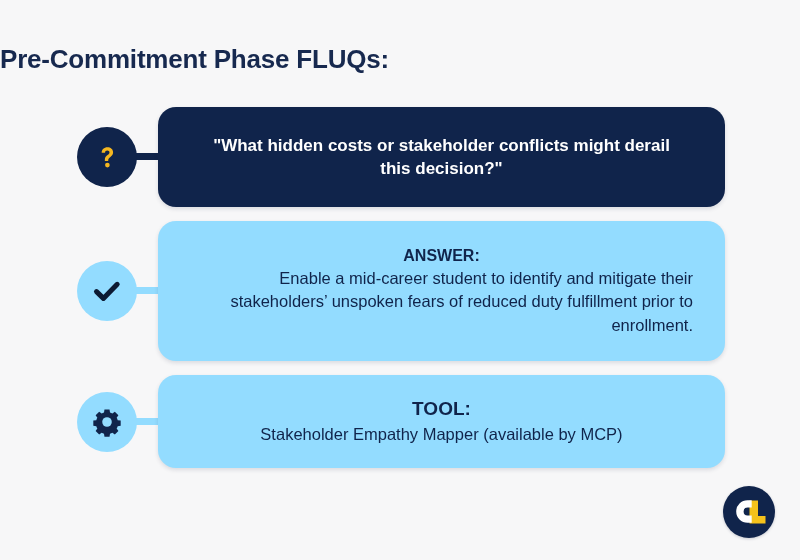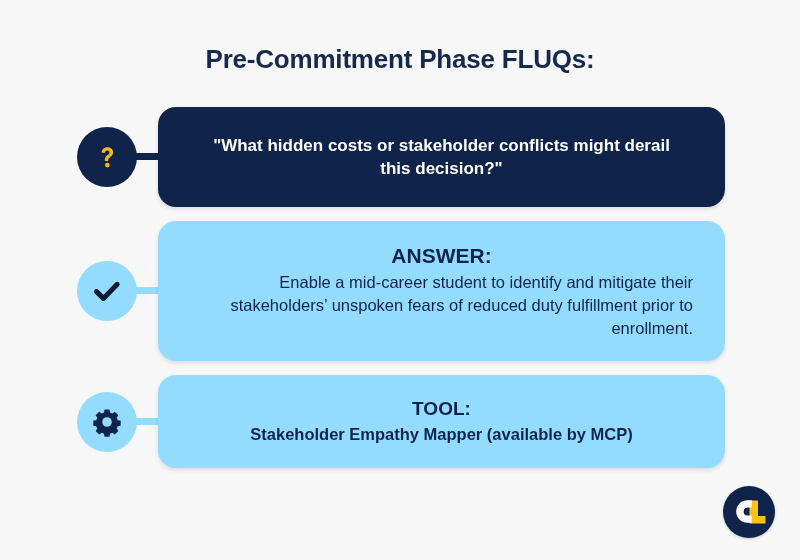--- a/index.html
+++ b/index.html
@@ -19,21 +19,20 @@
     position: absolute;
     inset: 0;
   }
 
   
   .page-title {
     position: absolute;
     left: 0;
     top: 44px;
     width: 800px;
-    text-align: center;
     font-size: 26px;
     font-weight: bold;
     color: #17294f;
     letter-spacing: -0.2px;
   }
 
   
   .row {
     position: absolute;
     left: 0;
@@ -103,21 +102,21 @@
   }
 
   .card-answer {
     top: 0;
     height: 140px;
     background: #93dcff;
     color: #10244b;
     padding: 10px 32px;
   }
   .card-answer .card-heading {
-    font-size: 21px;
+    font-size: 16px;
     font-weight: bold;
     line-height: 1.4;
   }
   .card-answer .card-body {
     font-size: 16.5px;
     font-weight: normal;
     line-height: 1.42;
     text-align: right;
   }
 
@@ -128,21 +127,21 @@
     color: #10244b;
     padding: 10px 32px;
   }
   .card-tool .card-heading {
     font-size: 19px;
     font-weight: bold;
     line-height: 1.4;
   }
   .card-tool .card-body {
     font-size: 16.5px;
-    font-weight: bold;
+    font-weight: normal;
     line-height: 1.42;
   }
 
   
   .brand-logo {
     position: absolute;
     left: 723px;
     top: 486px;
     width: 52px;
     height: 52px;

